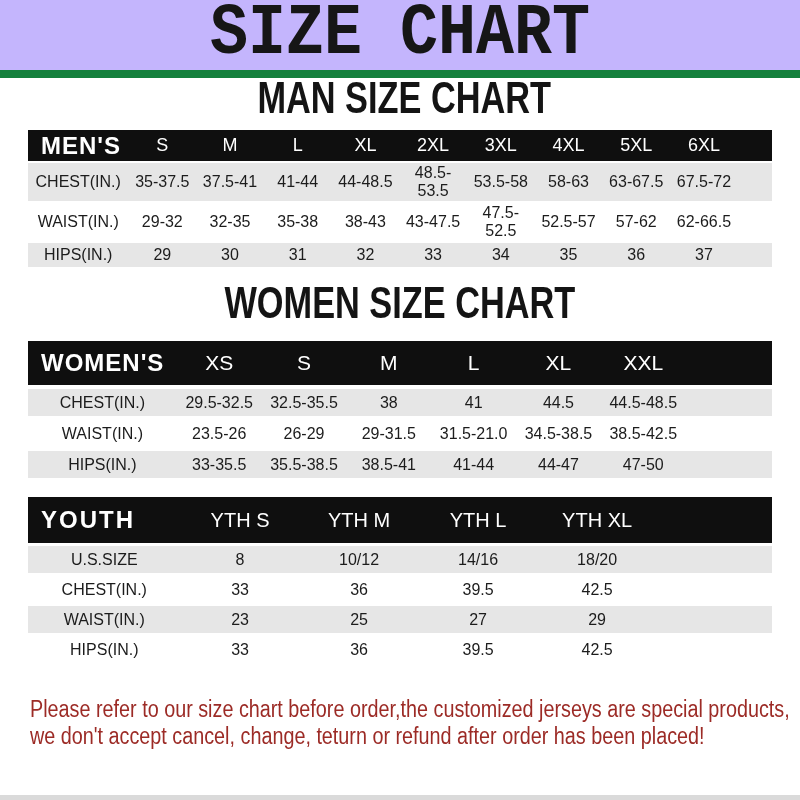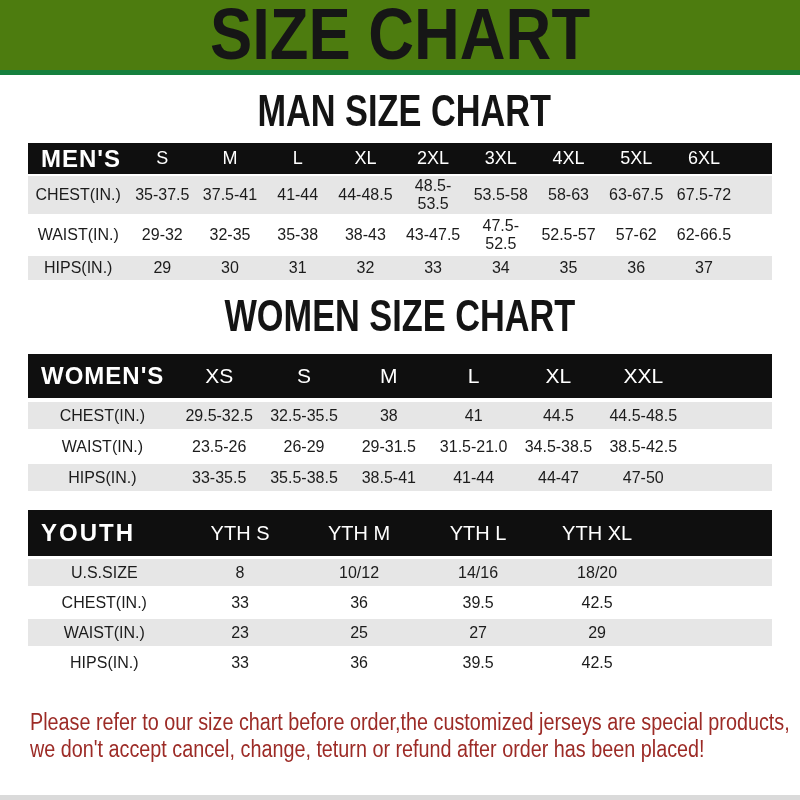--- a/index.html
+++ b/index.html
@@ -8,24 +8,25 @@
     background: #ffffff;
     position: relative;
     overflow: hidden;
     font-family: "Liberation Sans", sans-serif;
     color: #1c1c1c;
   }
 
   
   .banner {
     height: 70px;
-    background: #4d7c0f;
-    border-bottom: 5px solid #15803d;
+    background: #c4b5fd;
+    border-bottom: 8px solid #15803d;
     text-align: center;
     overflow: hidden;
+    font-family: Liberation Mono, monospace;
   }
   .banner-title {
     display: inline-block;
     font-size: 72px;
     line-height: 68px;
     font-weight: bold;
     color: #161616;
     transform: scaleX(0.88);
     letter-spacing: 0px;
     white-space: nowrap;
@@ -38,21 +39,21 @@
     height: 36px;
   }
   .sec-heading span {
     display: inline-block;
     font-size: 44px;
     font-weight: bold;
     color: #141414;
     transform: scaleX(0.78);
     white-space: nowrap;
   }
-  #sec-men .sec-heading   { margin-top: 18px; padding-left: 9px; }
+  #sec-men .sec-heading   { margin-top: 2px; padding-left: 9px; }
   #sec-women .sec-heading { margin-top: 16px; }
   #sec-youth .sec-heading { margin-top: 32px; }
 
   
   table.sizes {
     width: 744px;
     margin-left: 28px;
     border-collapse: separate;
     table-layout: fixed;
   }

